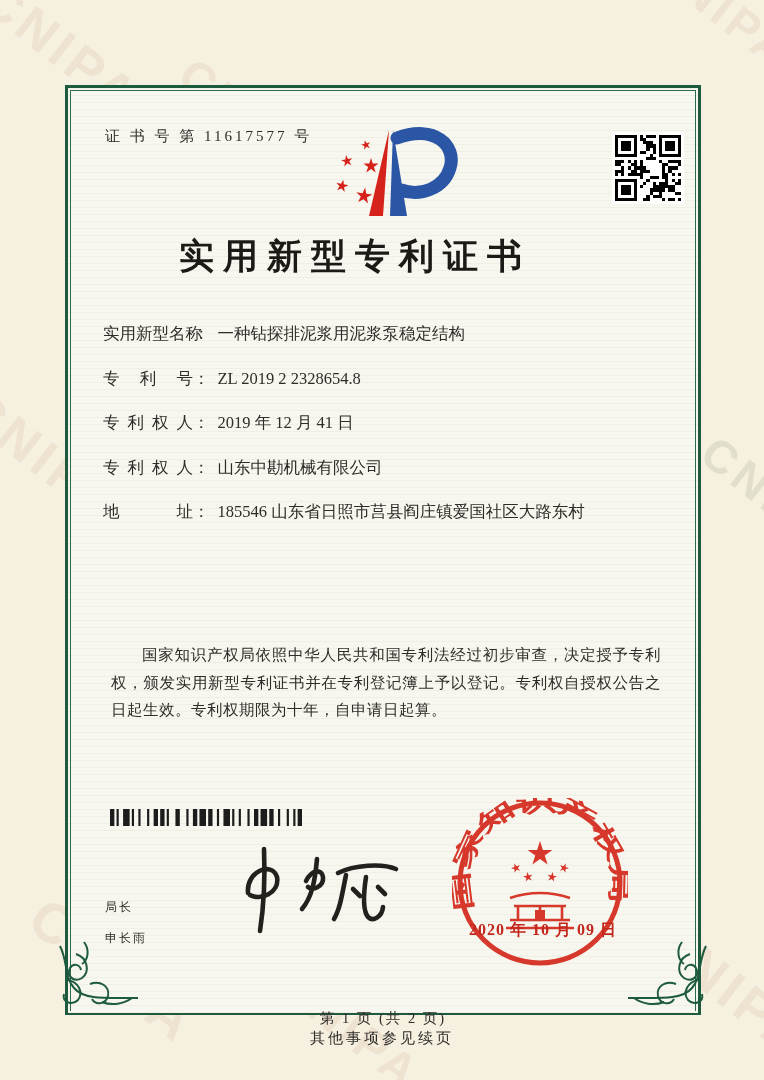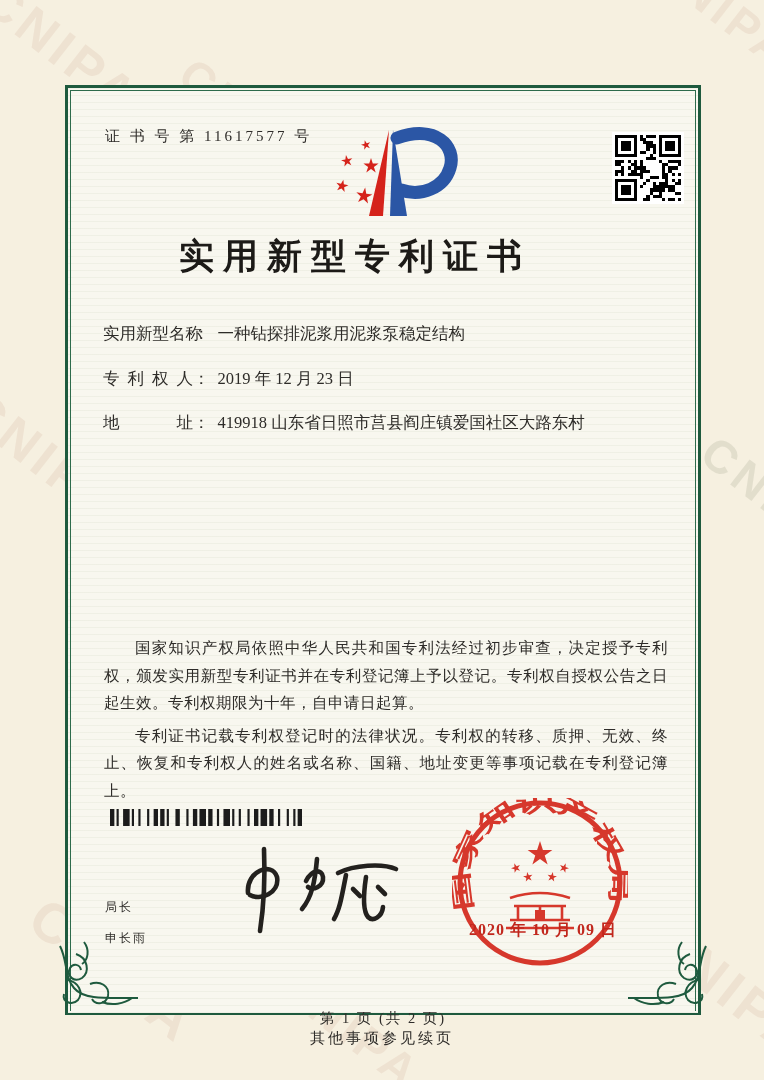--- a/index.html
+++ b/index.html
@@ -36,21 +36,21 @@
   }
   .fields{position:absolute;left:103px;top:323px;width:570px;font-size:16.5px;}
   .frow{height:44.5px;position:relative;white-space:nowrap;}
   .flabel{display:inline-block;width:90px;text-align:justify;text-align-last:justify;}
   .fcolon{display:inline-block;margin-right:8px;}
   .fld2{position:absolute;left:287px;top:0;}
   .paras{
     position:absolute;left:99px;top:629px;width:574px;
     font-size:15.5px;line-height:27.6px;text-align:justify;letter-spacing:.5px;
   }
-  .paras p{margin:5px;text-indent:2em;}
+  .paras p{margin:12px;text-indent:2em;}
   .barcode{position:absolute;left:110px;top:809px;width:192px;height:17px;}
   .director{position:absolute;left:105px;top:892px;font-size:12px;letter-spacing:2px;line-height:31px;}
   .sig{position:absolute;left:220px;top:843px;width:200px;height:100px;}
   .seal{position:absolute;left:452px;top:798px;width:176px;height:170px;}
   .seal-date{
     position:absolute;left:468px;top:920px;width:150px;text-align:center;
     color:#c1271d;font-size:16px;font-weight:600;letter-spacing:1px;z-index:5;
   }
   .page-info{position:absolute;left:65px;top:985px;width:636px;text-align:center;font-size:14.5px;letter-spacing:2px;margin-top:24px;}
   .flourish{position:absolute;width:84px;height:84px;}
@@ -226,30 +226,35 @@
         </g>
       </svg>
 
     <div class="title">实用新型专利证书</div>
 
     <div class="fields">
       <div class="frow">
         <span class="flabel">实用新型名称</span><span class="fcolon">：</span><span>一种钻探排泥浆用泥浆泵稳定结构</span>
       </div>
       <div class="frow">
-        <span class="flabel">专利权人</span><span class="fcolon">：</span><span>2019 年 12 月 23 日</span>
-      </div>
-      <div class="frow">
-        <span class="flabel">地址</span><span class="fcolon">：</span><span>419918 山东省日照市莒县阎庄镇爱国社区大路东村</span>
+        <span class="flabel">专利号</span><span class="fcolon">：</span><span>ZL 2019 2 2328654.8</span>
+      </div>
+      <div class="frow">
+        <span class="flabel">专利权人</span><span class="fcolon">：</span><span>2019 年 12 月 41 日</span>
+      </div>
+      <div class="frow">
+        <span class="flabel">专利权人</span><span class="fcolon">：</span><span>山东中勘机械有限公司</span>
+      </div>
+      <div class="frow">
+        <span class="flabel">地址</span><span class="fcolon">：</span><span>185546 山东省日照市莒县阎庄镇爱国社区大路东村</span>
       </div>
     </div>
 
     <div class="paras">
       <p>国家知识产权局依照中华人民共和国专利法经过初步审查，决定授予专利权，颁发实用新型专利证书并在专利登记簿上予以登记。专利权自授权公告之日起生效。专利权期限为十年，自申请日起算。</p>
-      <p>专利证书记载专利权登记时的法律状况。专利权的转移、质押、无效、终止、恢复和专利权人的姓名或名称、国籍、地址变更等事项记载在专利登记簿上。</p>
     </div>
 
     <svg class="barcode" id="barcode-svg" viewBox="0 0 192 17" preserveAspectRatio="none">
         <g fill="#1c1c1c">
           <rect x="0.00" y="0" width="4.36" height="17"></rect>
           <rect x="6.55" y="0" width="2.18" height="17"></rect>
           <rect x="13.09" y="0" width="6.55" height="17"></rect>
           <rect x="21.82" y="0" width="2.18" height="17"></rect>
           <rect x="28.36" y="0" width="2.18" height="17"></rect>
           <rect x="37.09" y="0" width="2.18" height="17"></rect>

